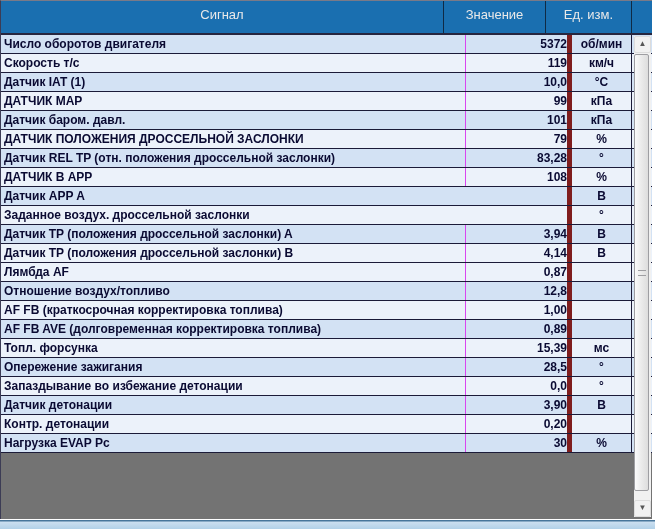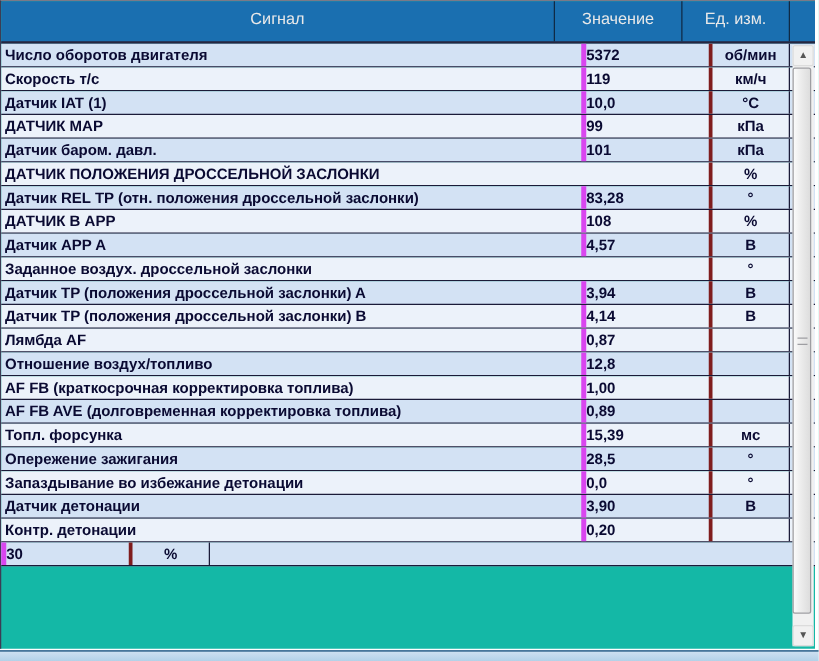--- a/index.html
+++ b/index.html
@@ -10,21 +10,21 @@
     position:relative; overflow:hidden;
   }
   .app { position:absolute; inset:0; background:#ffffff; }
 
   
   .grid {
     position:absolute; left:0; top:0;
     width:652px; height:519px;
     border-left:1px solid #3c3c55;
     border-top:1px solid #7a7a88;
-    background:#14b8a6;
+    background:#737373;
     box-sizing:border-box;
   }
   .header-row {
     display:flex;
     height:34px;
     background:#1a6fb0;
     border-bottom:2px solid #26263f;
     box-sizing:border-box;
   }
   .header-row .hcell {
@@ -49,22 +49,22 @@
     box-sizing:border-box;
     font-size:12px;
     font-weight:bold;
     color:#0a0a32;
     line-height:19px;
   }
   .row.blue  { background:#d3e2f4; }
   .row.white { background:#ecf2fa; }
   .cell { box-sizing:border-box; overflow:hidden; white-space:nowrap; }
   .c-signal { flex:1; padding-left:3px; text-align:left; }
-  .c-value  { width:102px; border-left:4px solid #d946ef; text-align:left; }
-  .c-unit   { width:65px;  border-left:3px solid #7f1d1d; border-right:1px solid #1b1b38; text-align:center; }
+  .c-value  { width:102px; border-left:1px solid #d946ef; text-align:right;margin-left:28px; }
+  .c-unit   { width:65px;  border-left:5px solid #7f1d1d; border-right:1px solid #1b1b38; text-align:center; }
   .c-gutter { width:20px; }
 
   
   .vscroll {
     position:absolute; top:36px; right:4px;
     width:17px; height:481px;
     display:flex; flex-direction:column;
     background:#f1f1f1;
   }
   .sb-btn {
@@ -141,38 +141,38 @@
     <div class="cell c-gutter"></div>
   </div>
         <div class="row blue">
     <div class="cell c-signal">Датчик баром. давл.</div>
     <div class="cell c-value">101</div>
     <div class="cell c-unit">кПа</div>
     <div class="cell c-gutter"></div>
   </div>
         <div class="row white">
     <div class="cell c-signal">ДАТЧИК ПОЛОЖЕНИЯ ДРОССЕЛЬНОЙ ЗАСЛОНКИ</div>
+    <div class="cell c-value">79</div>
     <div class="cell c-unit">%</div>
     <div class="cell c-gutter"></div>
   </div>
         <div class="row blue">
     <div class="cell c-signal">Датчик REL TP (отн. положения дроссельной заслонки)</div>
     <div class="cell c-value">83,28</div>
     <div class="cell c-unit">°</div>
     <div class="cell c-gutter"></div>
   </div>
         <div class="row white">
     <div class="cell c-signal">ДАТЧИК В APP</div>
     <div class="cell c-value">108</div>
     <div class="cell c-unit">%</div>
     <div class="cell c-gutter"></div>
   </div>
         <div class="row blue">
     <div class="cell c-signal">Датчик APP A</div>
-    <div class="cell c-value">4,57</div>
     <div class="cell c-unit">В</div>
     <div class="cell c-gutter"></div>
   </div>
         <div class="row white">
     <div class="cell c-signal">Заданное воздух. дроссельной заслонки</div>
     <div class="cell c-unit">°</div>
     <div class="cell c-gutter"></div>
   </div>
         <div class="row blue">
     <div class="cell c-signal">Датчик TP (положения дроссельной заслонки) A</div>
@@ -234,20 +234,21 @@
     <div class="cell c-unit">В</div>
     <div class="cell c-gutter"></div>
   </div>
         <div class="row white">
     <div class="cell c-signal">Контр. детонации</div>
     <div class="cell c-value">0,20</div>
     <div class="cell c-unit"></div>
     <div class="cell c-gutter"></div>
   </div>
         <div class="row blue">
+    <div class="cell c-signal">Нагрузка EVAP Pc</div>
     <div class="cell c-value">30</div>
     <div class="cell c-unit">%</div>
     <div class="cell c-gutter"></div>
   </div>
       </div>
   </div>
 
   <div class="vscroll">
     <div class="sb-btn">
       <span>▲</span>

